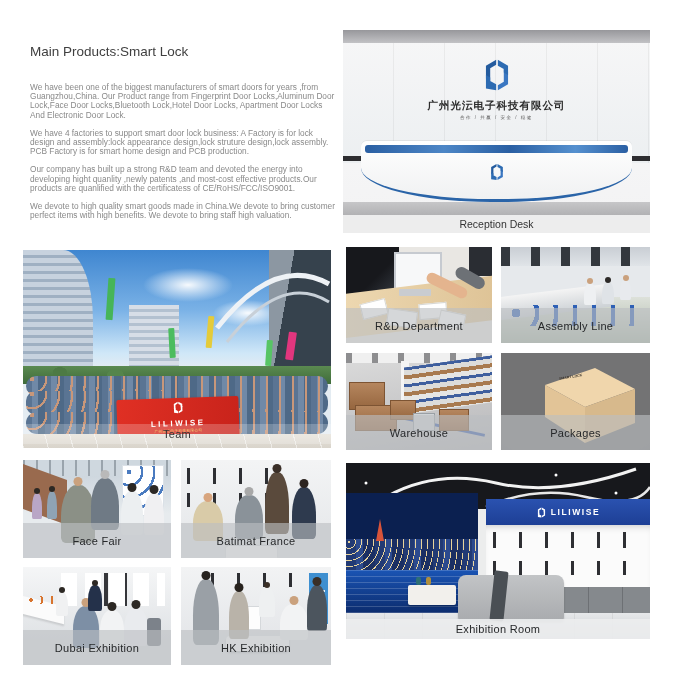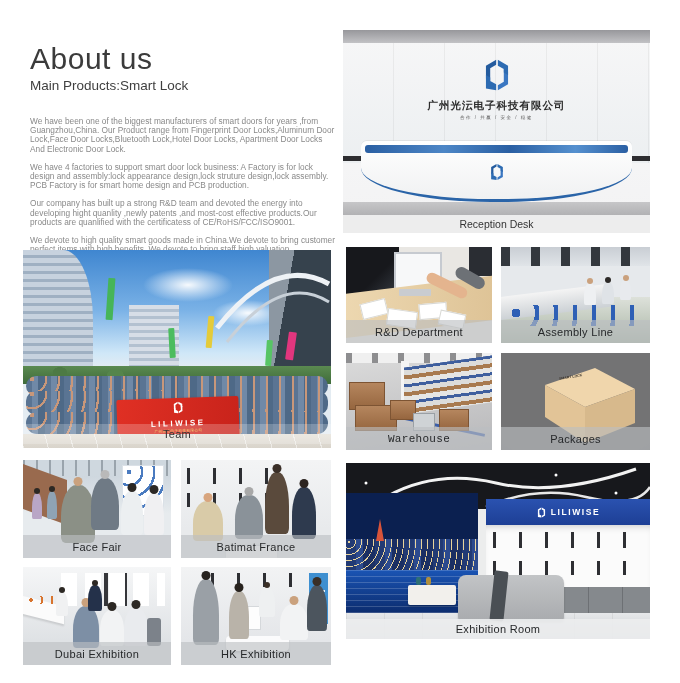--- a/index.html
+++ b/index.html
@@ -6,21 +6,21 @@
   #canvas{position:relative;width:680px;height:683px;background:#fff;overflow:hidden;
           font-family:"Liberation Sans", sans-serif;}
   
   .about{position:absolute;left:30px;top:42px;width:308px;}
   .about h1{margin:0;font-size:30px;font-weight:400;color:#3b3b3b;letter-spacing:.5px;}
   .about h2{margin:2px 0 24px 0;font-size:13.5px;font-weight:400;color:#3f3f3f;}
   .about p{margin:0 0 9px 0;font-size:8.3px;line-height:9.2px;color:#898989;}
   
   figure{margin:0;padding:0;position:absolute;}
   .scene{position:relative;overflow:hidden;width:100%;}
-  .cap-overlay{position:absolute;left:0;right:0;bottom:0;height:23px;
+  .cap-overlay{position:absolute;left:0;right:0;bottom:0;height:35px;
     background:rgba(188,191,194,.62);color:#26282a;font-size:11px;
     display:flex;align-items:center;justify-content:center;letter-spacing:.3px;}
   .cap-light{background:rgba(236,237,238,.92);}
   .cap-clear{background:rgba(255,255,255,.22);color:#333;margin-top:8px;}
   .caption-strip{height:18px;background:#ededed;color:#333;font-size:10.5px;
     display:flex;align-items:center;justify-content:center;}
   .abs{position:absolute;}
   
   .person{position:absolute;border-radius:45% 45% 14% 14% / 55% 55% 10% 10%;}
   .person::before{content:"";position:absolute;left:50%;top:-8px;transform:translateX(-50%);
@@ -86,21 +86,21 @@
   #ph-assembly{left:501px;top:247px;width:149px;height:96px;}
   .asm-scene{height:96px;background:#e6e9ec;}
   .asm-ceil{left:0;right:0;top:0;height:20%;
     background:repeating-linear-gradient(90deg,#33383e 0 9px,rgba(0,0,0,0) 9px 30px),
     linear-gradient(#c9ced4,#e0e4e8);}
   .asm-floor{left:0;right:0;bottom:0;height:48%;background:linear-gradient(#dde1da,#a9b5a5);}
   .asm-bench{left:-8%;right:26%;top:46%;height:24%;transform:rotate(-7deg);
     background:linear-gradient(#f4f4f4,#ccd1d5);}
   .asm-chairs{left:4%;right:6%;top:60%;height:22%;
     background:repeating-radial-gradient(circle at 9px 8px,#2e60b5 0 4.5px,rgba(0,0,0,0) 4.5px 19px);}
-  #ph-warehouse{left:346px;top:353px;width:146px;height:97px;font-family:Liberation Mono, monospace;}
+  #ph-warehouse{left:346px;top:353px;width:146px;height:97px;}
   .wh-scene{height:97px;background:linear-gradient(170deg,#dcdcdc,#b7b7b9);}
   .wh-ceil{left:0;right:0;top:0;height:10%;
     background:repeating-linear-gradient(90deg,#8e8e90 0 6px,rgba(0,0,0,0) 6px 26px),#f0f0f0;}
   .wh-shelves{right:-4%;top:8%;width:64%;height:48%;transform:skewY(-8deg);
     background:repeating-linear-gradient(180deg,#3f5f9e 0 3px,#dcdcda 3px 8px,#a87a4f 8px 12px,#e6e6e4 12px 17px);}
   .wh-box{background:linear-gradient(#b5865e,#96663f);border:1px solid #7d5433;}
   .wh-col{width:8px;background:#f4f4f4;top:8%;height:42%;}
   .wh-line{left:18%;bottom:26%;width:78%;height:3px;background:#3b5ea8;transform:rotate(12deg);}
   #ph-packages{left:501px;top:353px;width:149px;height:97px;}
   .pk-scene{height:97px;background:radial-gradient(120% 120% at 50% 40%,#737374 0 60%,#5d5d5f);}
@@ -179,21 +179,20 @@
     <path fill="#ffffff" d="M19 2 7 9v15l5 3V12l7-4z"></path>
     <path fill="#ffffff" d="M21 38l12-7V16l-5-3v15l-7 4z"></path>
     <path fill="#ffffff" d="M21 2v7l7 4v4l5 3V9z"></path>
     <path fill="#ffffff" d="M19 38v-7l-7-4v-4l-5-3v16z"></path>
   </symbol>
 </svg>
 
 <div id="canvas">
 
   <section class="about">
-    <h1>About us</h1>
     <h2>Main Products:Smart Lock</h2>
     <p>We have been one of the biggest manufacturers of smart doors for years ,from Guangzhou,China. Our Product range from Fingerprint Door Locks,Aluminum Door Lock,Face Door Locks,Bluetooth Lock,Hotel Door Locks,  Apartment Door Locks And Electronic Door Lock.</p>
     <p>We have 4 factories to support smart door lock business: A Factory is for lock design and assembly:lock appearance design,lock struture design,lock assembly. PCB Factory is for smart home design and PCB production.</p>
     <p>Our company has built up a strong R&amp;D team and devoted the energy into developing hight quanlity ,newly patents ,and most-cost effective products.Our products are quanlified with the certificatess of CE/RoHS/FCC/ISO9001.</p>
     <p>We devote to high quality smart goods made in China.We devote to bring customer perfect items with high benefits. We devote to bring staff high valuation.</p>
   </section>
 
   <figure id="ph-reception-desk">
     <div class="scene rd-scene">
       <div class="abs rd-ceiling"></div>

